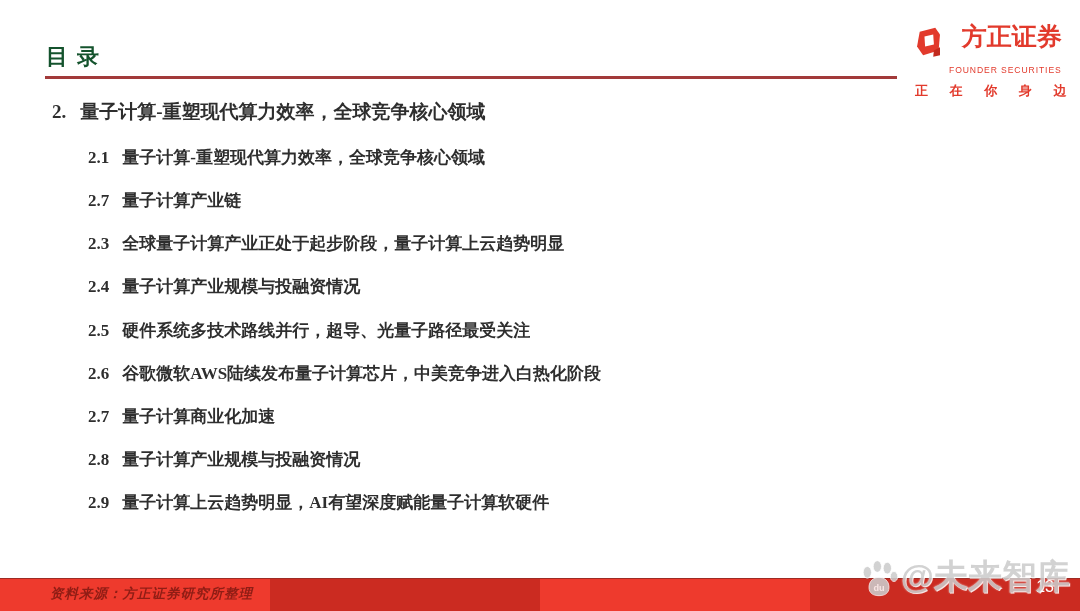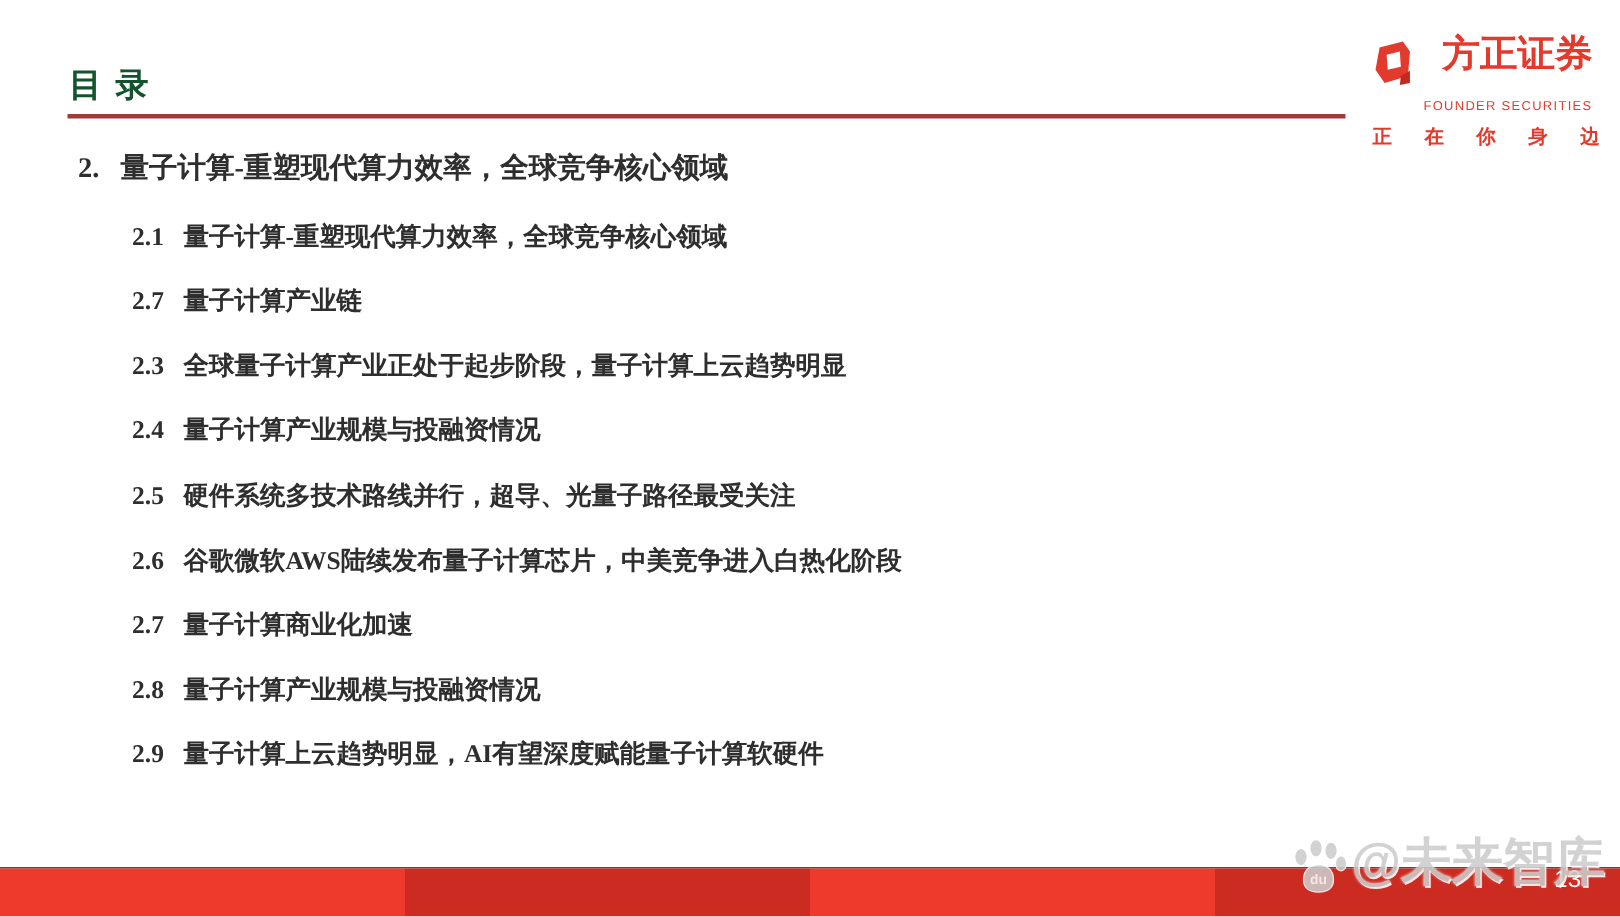--- a/index.html
+++ b/index.html
@@ -199,20 +199,21 @@
   <span class="item-num">2.7</span><span>量子计算商业化加速</span>
 </div>
 <div class="toc-item" style="top:448px">
   <span class="item-num">2.8</span><span>量子计算产业规模与投融资情况</span>
 </div>
 <div class="toc-item" style="top:491px">
   <span class="item-num">2.9</span><span>量子计算上云趋势明显，AI有望深度赋能量子计算软硬件</span>
 </div>
 
 <div class="footer-bar">
+  <div class="footer-source">资料来源：方正证券研究所整理</div>
   <div class="footer-page-number">13</div>
 </div>
 
 <div class="watermark">
   <span>
     <svg width="40" height="40" viewBox="0 0 48 48">
       <g fill="#cccccc" stroke="#ffffff" stroke-width="1">
         <ellipse cx="10" cy="16" rx="5" ry="7"></ellipse>
         <ellipse cx="22" cy="9" rx="5" ry="7"></ellipse>
         <ellipse cx="34" cy="11" rx="5" ry="7"></ellipse>

